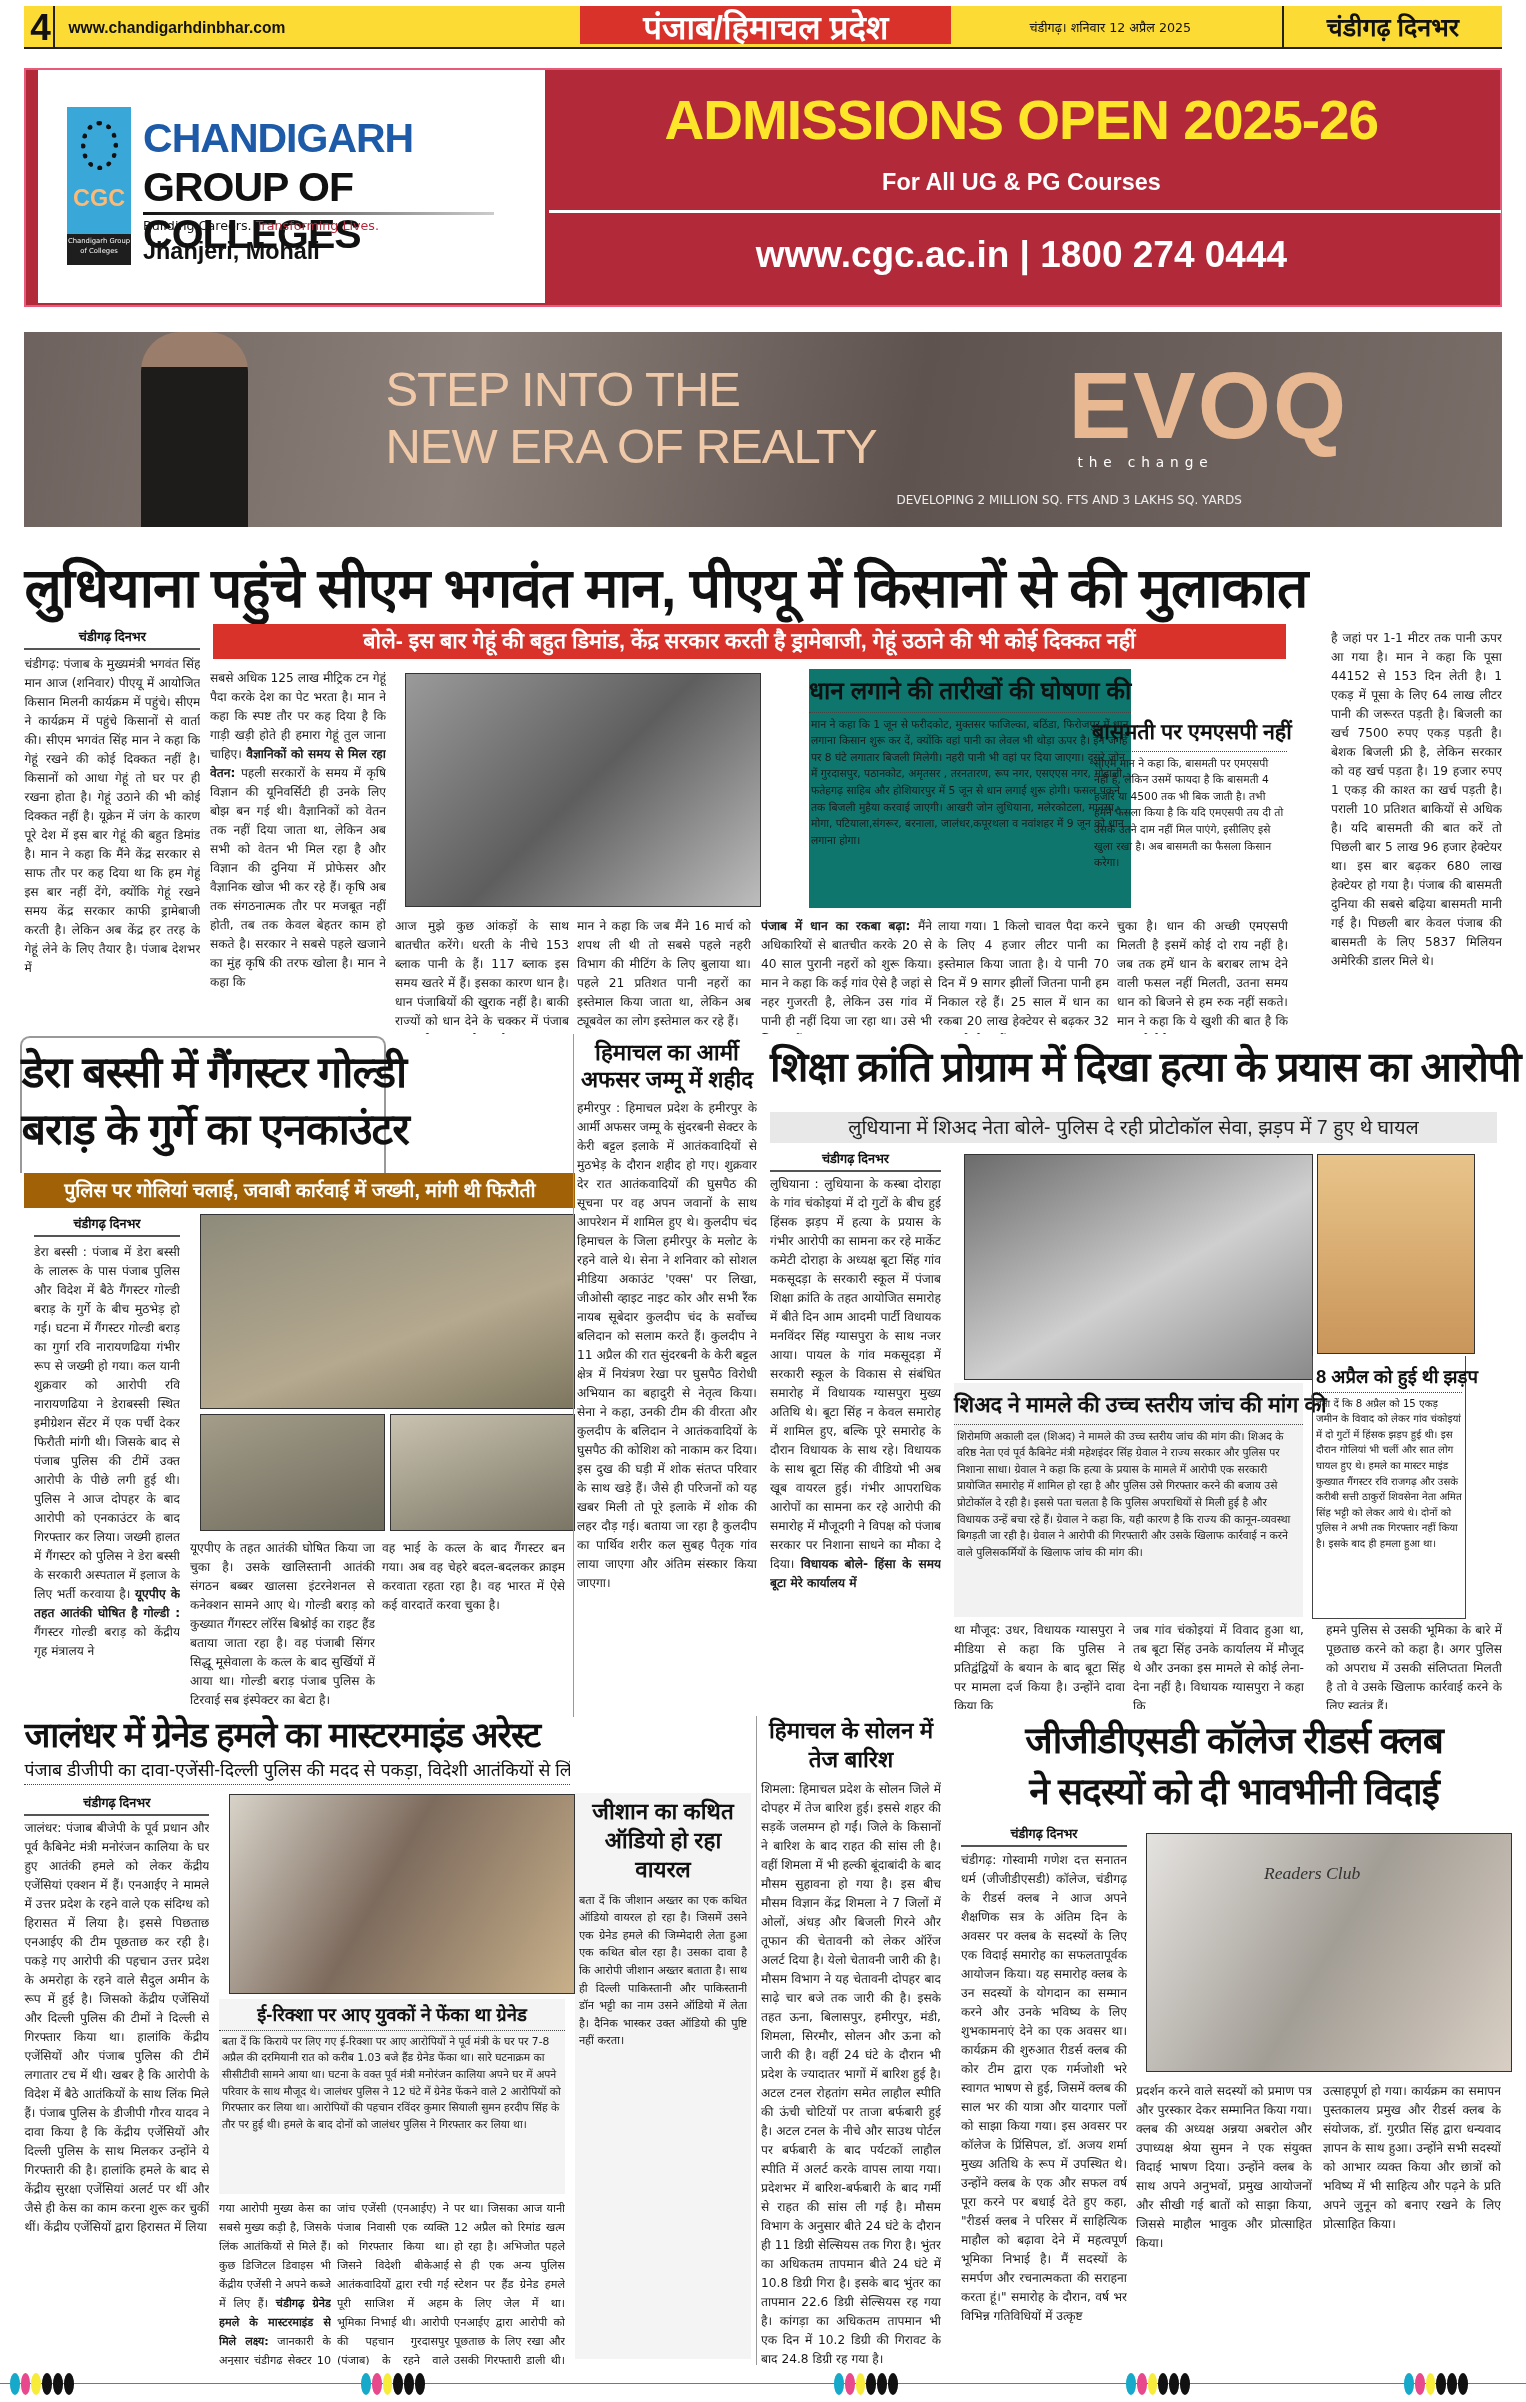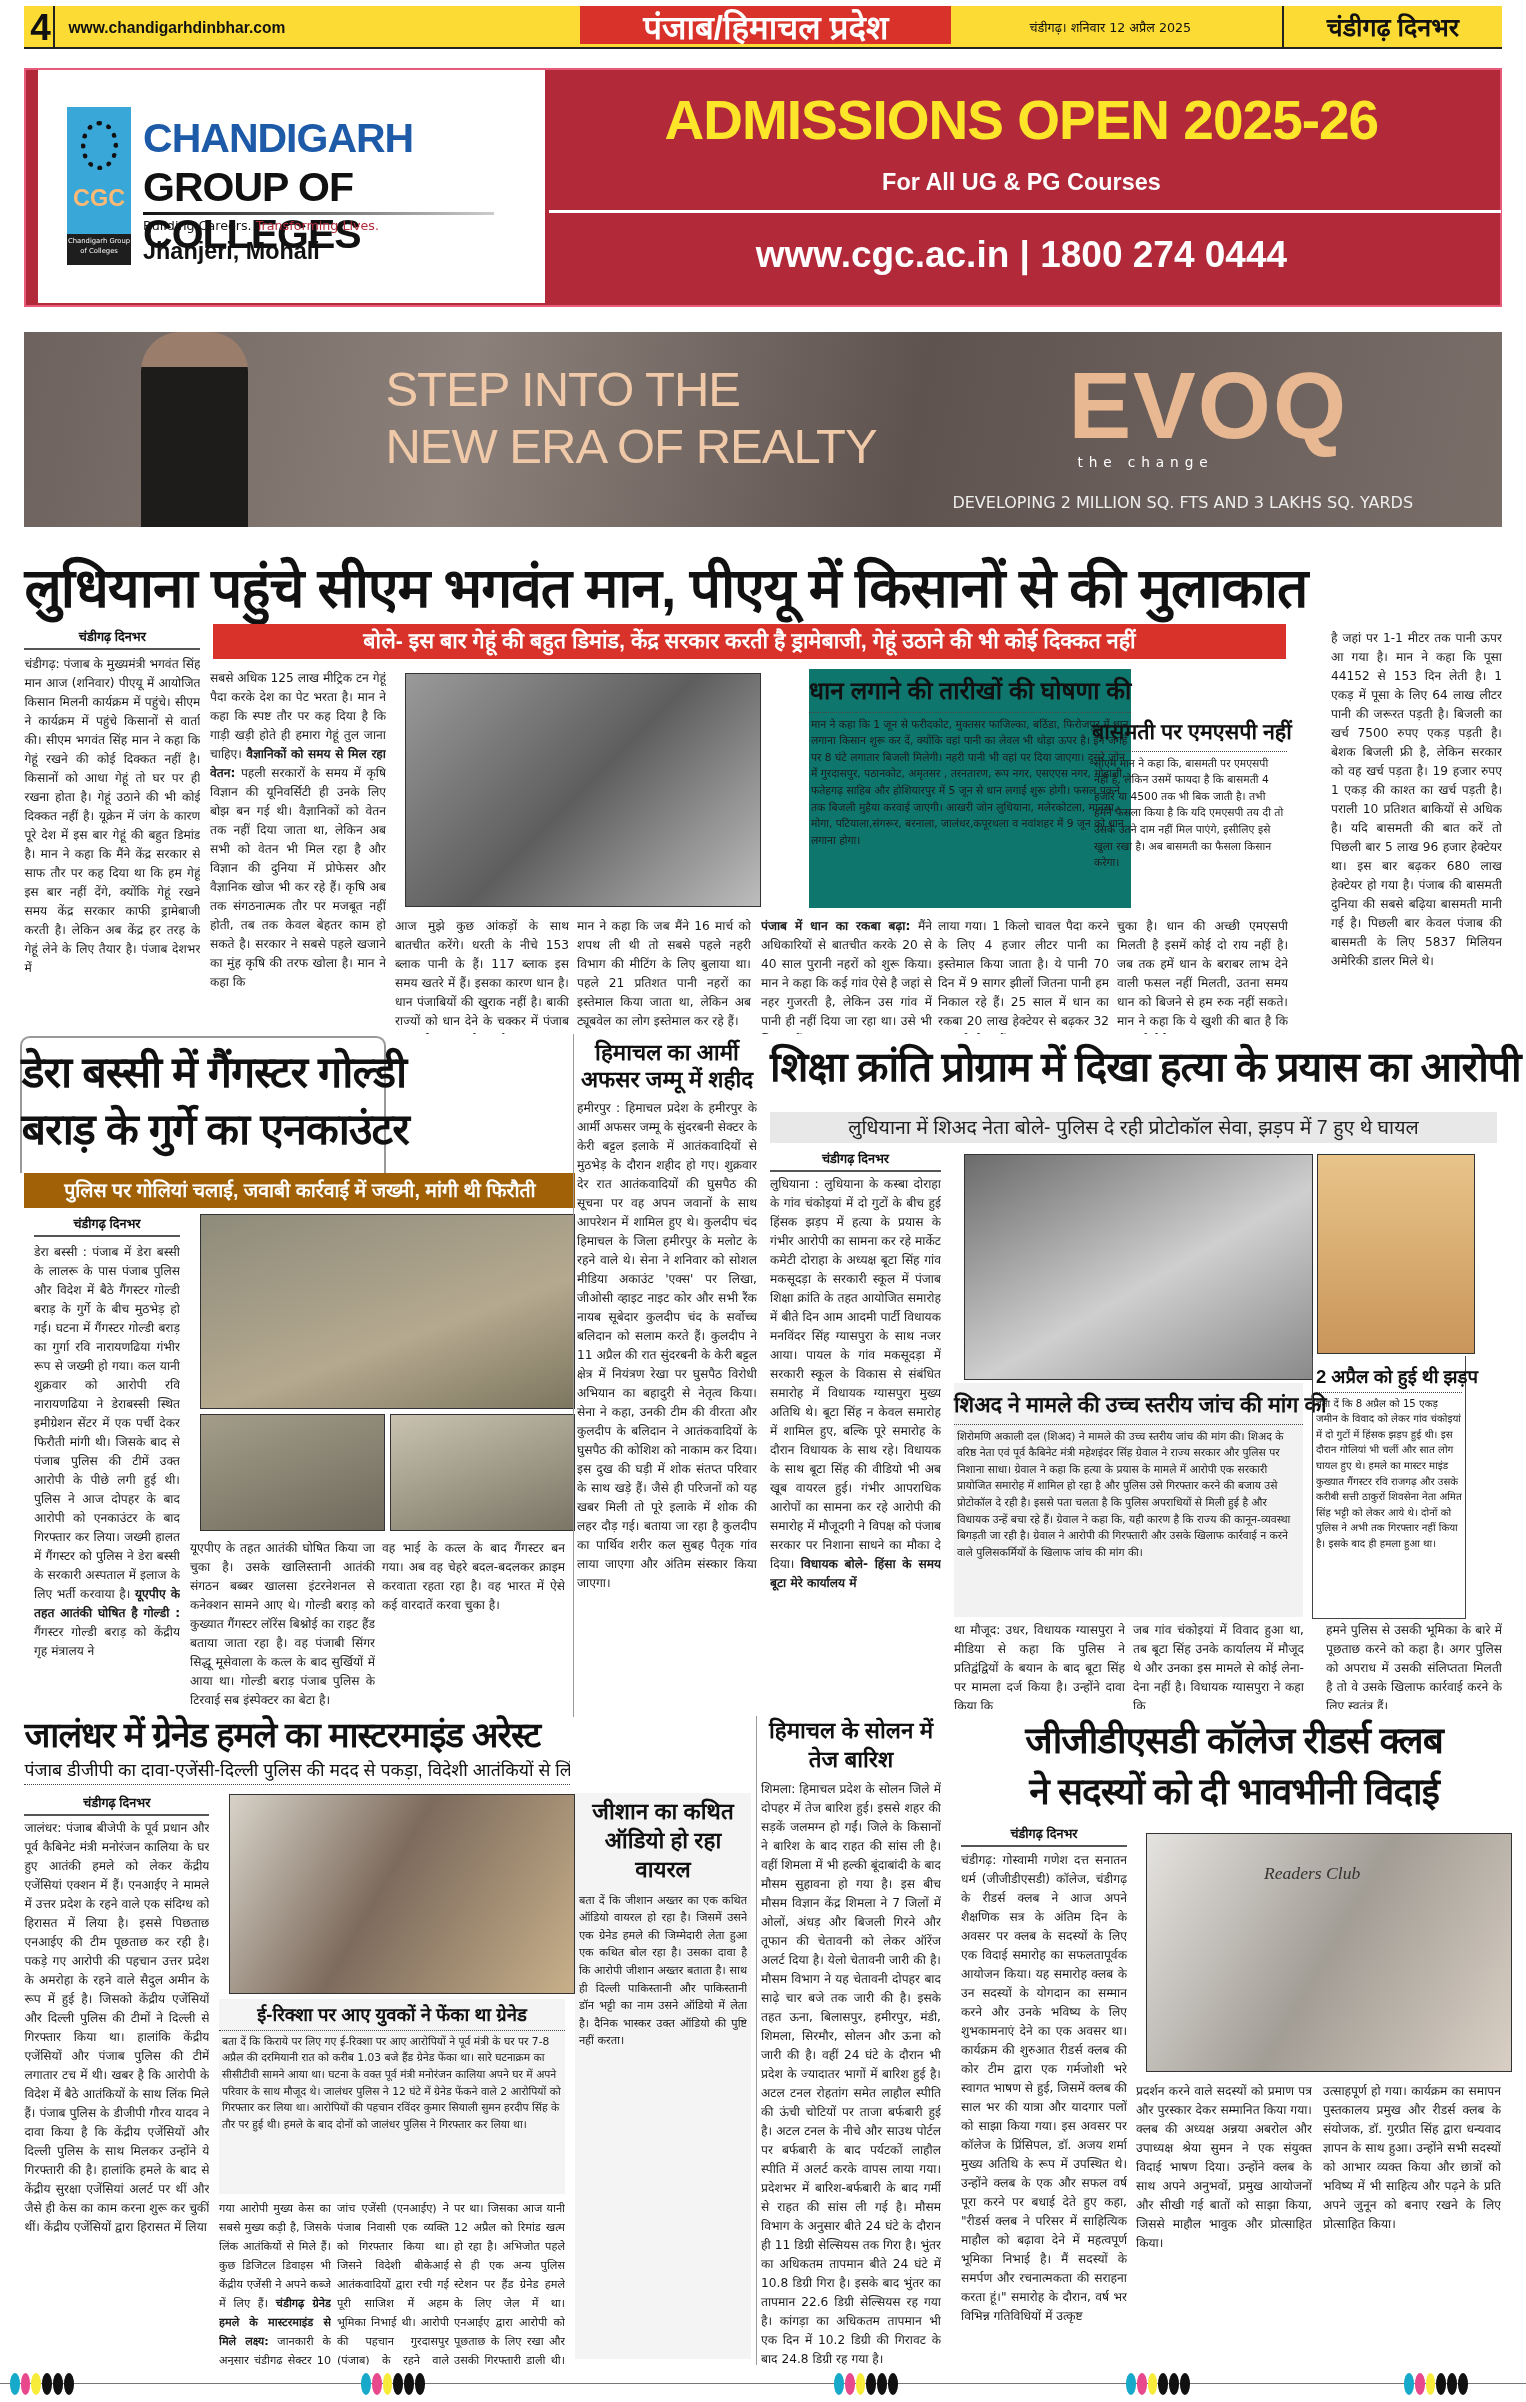--- a/index.html
+++ b/index.html
@@ -37,21 +37,21 @@
   #cgc-courses { left: 527px; top: 99px; width: 936px; text-align: center; font-family: "Liberation Sans", sans-serif; font-weight: bold; font-size: 23.4px; color: #fff; }
   #cgc-divider { left: 523px; top: 140px; width: 952px; height: 2.9px; background: #fff; }
   #cgc-contact { left: 527px; top: 164px; width: 936px; text-align: center; font-family: "Liberation Sans", sans-serif; font-weight: bold; font-size: 37px; color: #fff; }
   
   #evoq-ad { left: 24.4px; top: 332px; width: 1478px; height: 195px; background: linear-gradient(100deg, #6e625e 0%, #8c807a 30%, #5e534f 60%, #7a6e69 100%); overflow: hidden; }
   #evoq-man { left: 117px; top: 0; width: 107px; height: 195px; background: linear-gradient(180deg,#9b7d6b 0 18%, #1e1b1b 18% 100%); border-radius: 39px 39px 0 0; }
   #evoq-tag1, #evoq-tag2 { left: 361px; font-family: "Liberation Sans", sans-serif; font-size: 49px; color: #f0c9a9; letter-spacing: -1px; }
   #evoq-tag1 { top: 29px; } #evoq-tag2 { top: 86px; }
   #evoq-logo { left: 1044px; top: 19.5px; font-family: "Liberation Sans", sans-serif; font-weight: bold; font-size: 94px; color: #e8b893; letter-spacing: 2px; }
   #evoq-change { left: 1053px; top: 122px; font-size: 13.7px; color: #fff; letter-spacing: 5.9px; }
-  #evoq-dev { left: 928px; top: 161px; font-size: 16px; color: #eee; }
+  #evoq-dev { left: 872px; top: 161px; font-size: 12px; color: #eee; }
   
   #s1-head { left: 24.4px; top: 554px; width: 1478px; font-size: 55px; line-height: 68px; }
   #s1-kicker { left: 213px; top: 624px; width: 1073px; height: 35px; background: #d9322a; color: #fff; font-family: "Liberation Sans", sans-serif; font-weight: bold; font-size: 21.5px; line-height: 35px; text-align: center; white-space: nowrap; overflow: hidden; }
   .box-tint { background: #0f766e; margin-left: 48px; }
   .sub-head { font-family: "Liberation Sans", sans-serif; font-weight: bold; font-size: 24.4px; text-align: center; white-space: nowrap; }
   
   .black-bar { background: #a16207; color: #fff; font-family: "Liberation Sans", sans-serif; font-weight: bold; white-space: nowrap; text-align: center; }
   .gray-bar { background: #e8e8e8; font-family: "Liberation Sans", sans-serif; white-space: nowrap; text-align: center; color: #222; }
   .regmark { position: absolute; top: 2373px; display: flex; gap: 1px; }
   .dot { width: 9.8px; height: 21.5px; border-radius: 50%; }
@@ -163,21 +163,21 @@
   <span>लुधियाना : लुधियाना के कस्बा दोराहा के गांव चंकोइयां में दो गुटों के बीच हुई हिंसक झड़प में हत्या के प्रयास के गंभीर आरोपी का सामना कर रहे मार्केट कमेटी दोराहा के अध्यक्ष बूटा सिंह गांव मकसूदड़ा के सरकारी स्कूल में पंजाब शिक्षा क्रांति के तहत आयोजित समारोह में बीते दिन आम आदमी पार्टी विधायक मनविंदर सिंह ग्यासपुरा के साथ नजर आया। पायल के गांव मकसूदड़ा में सरकारी स्कूल के विकास से संबंधित समारोह में विधायक ग्यासपुरा मुख्य अतिथि थे। बूटा सिंह न केवल समारोह में शामिल हुए, बल्कि पूरे समारोह के दौरान विधायक के साथ रहे। विधायक के साथ बूटा सिंह की वीडियो भी अब खूब वायरल हुई। गंभीर आपराधिक आरोपों का सामना कर रहे आरोपी की समारोह में मौजूदगी ने विपक्ष को पंजाब सरकार पर निशाना साधने का मौका दे दिया।</span>
   <b>विधायक बोले- हिंसा के समय बूटा मेरे कार्यालय में</b>
 </div>
 <div class="abs photo" style="left:954px;top:1154px;width:349px;height:226px;background:linear-gradient(150deg,#6b6b6b,#cfcfcf 55%,#8a8a8a);"></div>
 <div class="abs photo" style="left:1307px;top:1154px;width:158px;height:200px;background:linear-gradient(180deg,#e8c48a,#c9955a);"></div>
 <div class="abs" style="left:954px;top:1383px;width:349px;height:234px;background:#f2f2f2;">
   <div class="sub-head dotted" style="font-size:21.5px;padding:5.9px 0;">शिअद ने मामले की उच्च स्तरीय जांच की मांग की</div>
   <div class="body-text" style="font-size:10.7px;line-height:16.6px;padding:3.9px 2.9px;text-align:left;height:190px;">शिरोमणि अकाली दल (शिअद) ने मामले की उच्च स्तरीय जांच की मांग की। शिअद के वरिष्ठ नेता एवं पूर्व कैबिनेट मंत्री महेशइंदर सिंह ग्रेवाल ने राज्य सरकार और पुलिस पर निशाना साधा। ग्रेवाल ने कहा कि हत्या के प्रयास के मामले में आरोपी एक सरकारी प्रायोजित समारोह में शामिल हो रहा है और पुलिस उसे गिरफ्तार करने की बजाय उसे प्रोटोकॉल दे रही है। इससे पता चलता है कि पुलिस अपराधियों से मिली हुई है और विधायक उन्हें बचा रहे हैं। ग्रेवाल ने कहा कि, यही कारण है कि राज्य की कानून-व्यवस्था बिगड़ती जा रही है। ग्रेवाल ने आरोपी की गिरफ्तारी और उसके खिलाफ कार्रवाई न करने वाले पुलिसकर्मियों के खिलाफ जांच की मांग की।</div>
 </div>
 <div class="abs" style="left:1312px;top:1356px;width:154px;height:263px;border:1px solid #444;border-top:none;padding:2.9px;">
-  <div class="sub-head dotted" style="font-size:18.5px;padding:3.9px 0;">2 अप्रैल को हुई थी झड़प</div>
+  <div class="sub-head dotted" style="font-size:18.5px;padding:3.9px 0;">8 अप्रैल को हुई थी झड़प</div>
   <div class="body-text" style="font-size:10.2px;line-height:15.6px;padding:2.9px 0;text-align:left;height:219px;">बता दें कि 8 अप्रैल को 15 एकड़ जमीन के विवाद को लेकर गांव चंकोइयां में दो गुटों में हिंसक झड़प हुई थी। इस दौरान गोलियां भी चलीं और सात लोग घायल हुए थे। हमले का मास्टर माइंड कुख्यात गैंगस्टर रवि राजगढ़ और उसके करीबी सत्ती ठाकुरों शिवसेना नेता अमित सिंह भट्टी को लेकर आये थे। दोनों को पुलिस ने अभी तक गिरफ्तार नहीं किया है। इसके बाद ही हमला हुआ था।</div>
 </div>
 <div class="abs body-text" style="left:954px;top:1621px;width:171px;height:88px;">था मौजूद: उधर, विधायक ग्यासपुरा ने मीडिया से कहा कि पुलिस ने प्रतिद्वंद्वियों के बयान के बाद बूटा सिंह पर मामला दर्ज किया है। उन्होंने दावा किया कि</div>
 <div class="abs body-text" style="left:1133px;top:1621px;width:171px;height:88px;">जब गांव चंकोइयां में विवाद हुआ था, तब बूटा सिंह उनके कार्यालय में मौजूद थे और उनका इस मामले से कोई लेना-देना नहीं है। विधायक ग्यासपुरा ने कहा कि</div>
 <div class="abs body-text" style="left:1326px;top:1621px;width:176px;height:88px;">हमने पुलिस से उसकी भूमिका के बारे में पूछताछ करने को कहा है। अगर पुलिस को अपराध में उसकी संलिप्तता मिलती है तो वे उसके खिलाफ कार्रवाई करने के लिए स्वतंत्र हैं।</div>
 
 <div class="abs headline" style="left:24.4px;top:1712px;width:546px;font-size:35px;line-height:45px;">जालंधर में ग्रेनेड हमले का मास्टरमाइंड अरेस्ट</div>
 <div class="abs dotted condensed" style="left:24.4px;top:1757px;width:546px;font-size:17.6px;line-height:27px;white-space:nowrap;overflow:hidden;">पंजाब डीजीपी का दावा-एजेंसी-दिल्ली पुलिस की मदद से पकड़ा, विदेशी आतंकियों से लिंक?</div>
 <div class="abs" style="left:24.4px;top:1793px;width:185px;">
   <div class="byline">चंडीगढ़ दिनभर</div>

